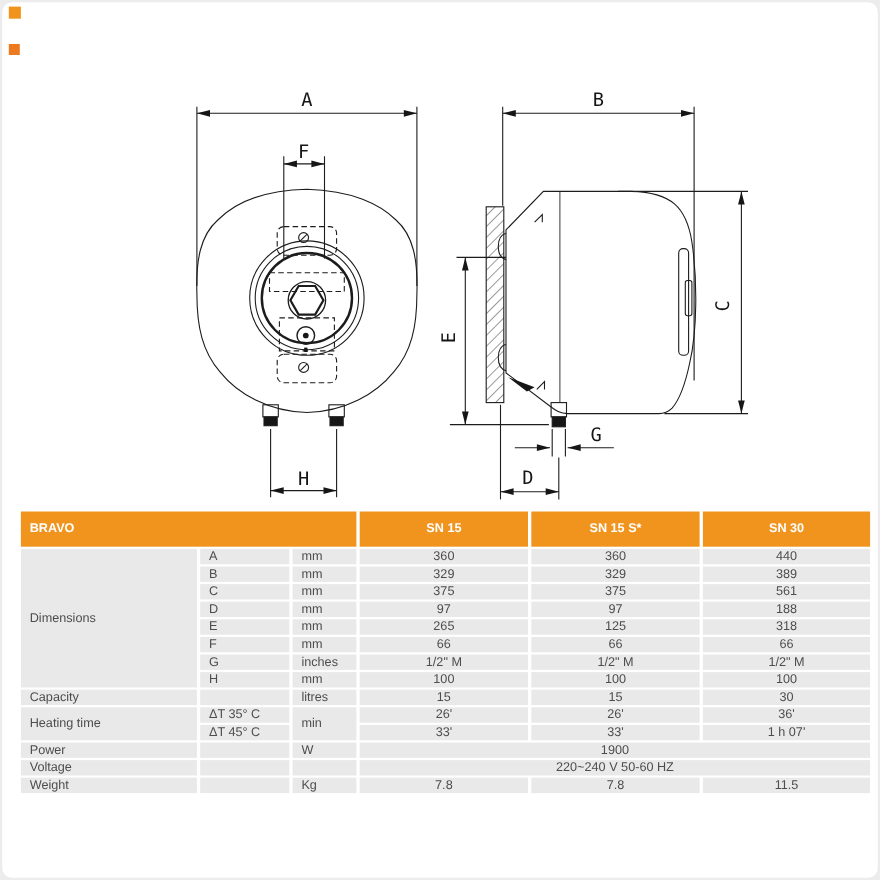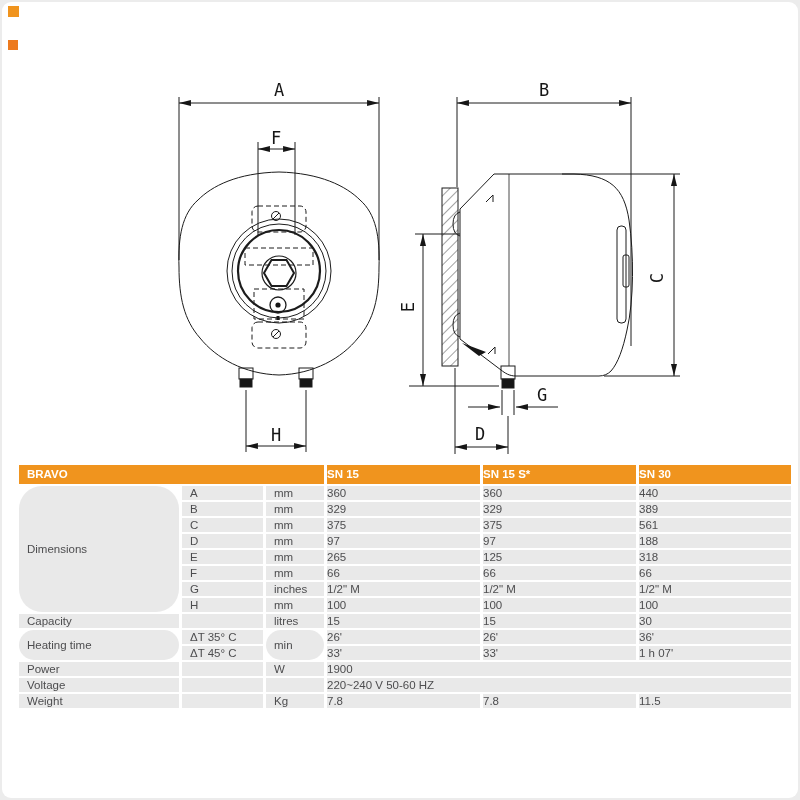--- a/index.html
+++ b/index.html
@@ -7,24 +7,24 @@
   .screen{position:relative;width:800px;height:800px;background:#ececec;overflow:hidden;}
   .card{position:absolute;inset:2px;background:#ffffff;border-radius:9px;}
   .mark1{position:absolute;left:6px;top:4px;width:11px;height:11px;background:#f0941e;}
   .mark2{position:absolute;left:6px;top:38px;width:10px;height:10px;background:#ed7a1e;}
   #diagram{position:absolute;left:0;top:0;width:800px;height:462px;}
   .svg-label{font-family:"DejaVu Sans Mono",monospace;font-size:17px;fill:#161616;}
   .spec-wrap{position:absolute;left:14px;top:461px;width:766px;}
   table.spec{border-collapse:separate;border-spacing:3px 2px;width:766px;table-layout:fixed;}
   table.spec td{background:#e9e9e9;color:#4d4d4f;font-size:11.5px;height:14px;line-height:14px;
     padding:0 0 0 8px;overflow:hidden;white-space:nowrap;}
-  table.spec tr.head td{background:#f0941e;color:#ffffff;font-weight:bold;height:19px;line-height:19px;}
-  table.spec td.val{padding:0;}
+  table.spec tr.head td{background:#f0941e;color:#ffffff;font-weight:bold;height:32px;line-height:19px;}
+  table.spec td.val{text-align:center;padding:0;}
   table.spec tr.head td.val{padding:0;}
-  table.spec td.group{vertical-align:middle;border-radius:23px;}
+  table.spec td.group{vertical-align:middle;}
 </style>
 </head>
 <body>
 
 <div class="screen">
   <div class="card">
     <div class="mark1"></div>
     <div class="mark2"></div>
 
     <svg id="diagram" viewBox="0 0 800 462">

